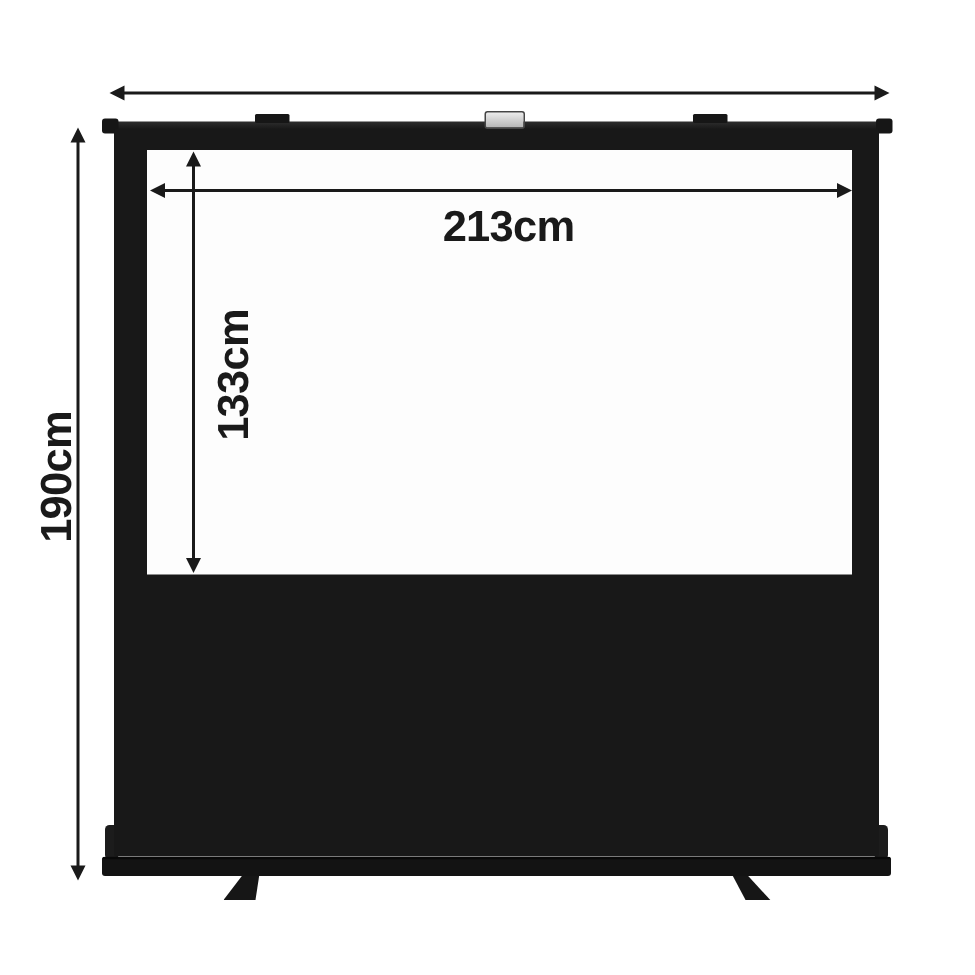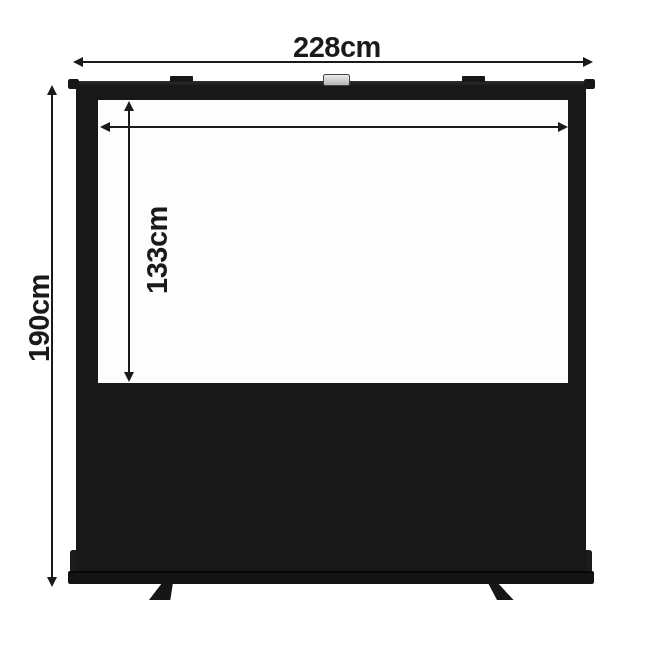--- a/index.html
+++ b/index.html
@@ -105,17 +105,17 @@
     <span class="line"></span>
     <span class="ah end"></span>
   </div>
 
   <div class="dim v dim-screen-height">
     <span class="ah start"></span>
     <span class="line"></span>
     <span class="ah end"></span>
   </div>
 
-  <div class="dlabel lbl-total-width">228cm</div>
+  <div class="dlabel lbl-screen-width">213cm</div>
   <div class="dlabel rot lbl-screen-height">133cm</div>
   <div class="dlabel rot lbl-total-height">190cm</div>
 
 </div>
 
 </body></html>

